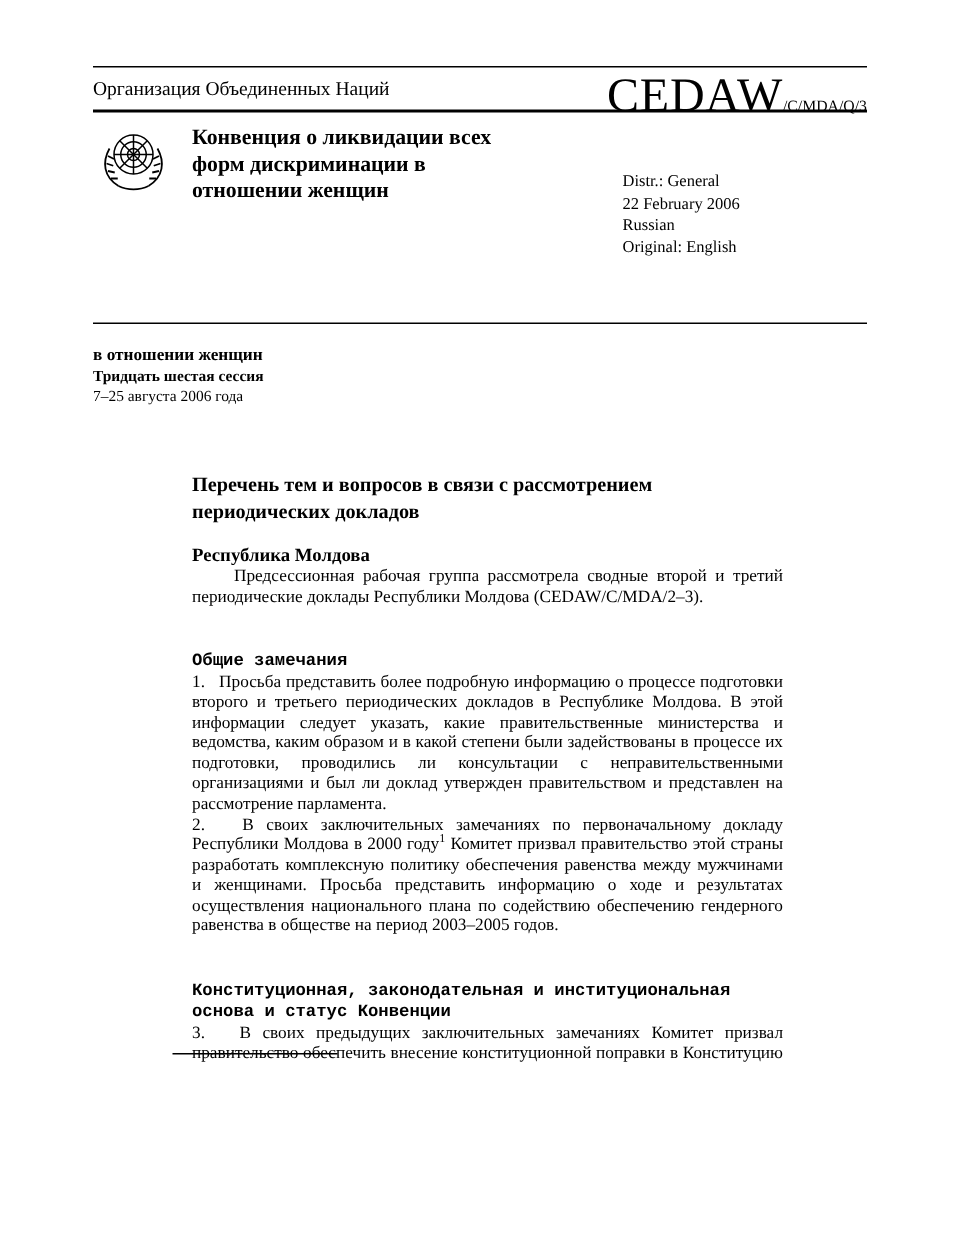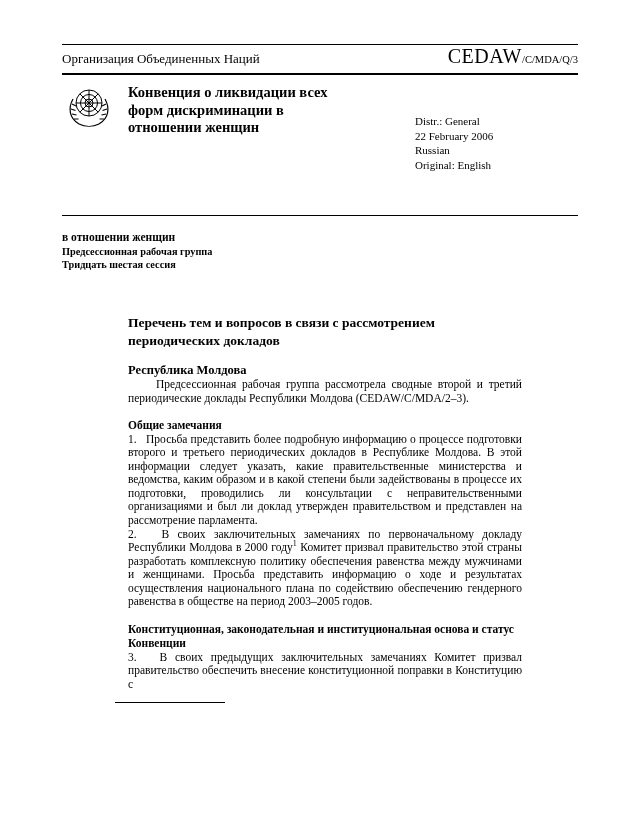--- a/index.html
+++ b/index.html
@@ -9,42 +9,42 @@
     font-family:"Liberation Serif", serif; color:#000; overflow:hidden;
     margin:0 auto;
   }
   .rule { position:absolute; left:62px; right:62px; background:#000; }
   .rule-top   { top:44px;  height:1px; }
   .rule-thick { top:73px;  height:2px; }
   .rule-mast  { top:215px; height:1px; }
 
   .org-name { position:absolute; left:62px; top:51px; font-size:13px; }
   .doc-symbol { position:absolute; right:62px; top:45px; white-space:nowrap; }
-  .cedaw { font-size:20px; letter-spacing:0.5px; }
+  .cedaw { font-size:32px; letter-spacing:0.5px; }
   .symbol-suffix { font-size:10.5px;text-align:right; }
 
   .emblem { position:absolute; left:64px; top:82px; }
 
   .conv-title {
     position:absolute; left:128px; top:84px; width:225px;
     font-weight:bold; font-size:14.5px; line-height:1.22;
   }
   .distr-block { position:absolute; left:415px; top:86px; font-size:11px; line-height:1.32;margin-top:28px; }
 
   .session { position:absolute; left:62px; top:230px; line-height:1.28; }
   .session .big   { font-weight:bold; font-size:11.5px; }
   .session .small { font-weight:bold; font-size:10.3px; }
   .session .dates { font-weight:normal; font-size:10.3px; }
 
   .main { position:absolute; left:128px; top:314px; width:394px; font-size:11.5px; }
   .page-title { font-weight:bold; font-size:13.5px; line-height:1.3; }
   .country { font-weight:bold; font-size:12.5px; margin-top:14px; }
   .para { text-align:justify; line-height:1.18; margin-top:0; }
   .intro { text-indent:28px; }
-  .sec { font-weight:bold; font-size:11.5px; margin-top:13px; line-height:1.25; }
+  .sec { font-weight:bold; font-size:11.5px; margin-top:29px; line-height:1.25;font-family:Liberation Mono, monospace; }
   sup.fn { font-size:8px; vertical-align:super; line-height:0; }
 
   .footnote-rule { position:absolute; left:115px; top:702px; width:110px; height:1px; background:#000; }
   .footnote {
     position:absolute; left:115px; top:708px; width:305px;
     font-size:9.5px; line-height:1.32;
   }
   .footnote .it { font-style:italic; }
 
   .docnum {
@@ -99,22 +99,22 @@
     <div>Distr.: General</div>
     <div>22 February 2006</div>
     <div>Russian</div>
     <div>Original: English</div>
   </div>
 
   <div class="rule rule-mast"></div>
 
   <div class="session">
     <div class="big">в отношении женщин</div>
-    <div class="small">Предсессионная рабочая группа</div>
     <div class="small">Тридцать шестая сессия</div>
+    <div class="dates">7–25 августа 2006 года</div>
   </div>
 
   <div class="main">
     <div class="page-title">Перечень тем и вопросов в связи с рассмотрением периодических докладов</div>
     <div class="country">Республика Молдова</div>
     <p class="para intro">Предсессионная рабочая группа рассмотрела сводные второй и третий периодические доклады Республики Молдова (CEDAW/C/MDA/2–3).</p>
     <div class="sec">Общие замечания</div>
     <p class="para">1.&nbsp;&nbsp;&nbsp;Просьба представить более подробную информацию о процессе подготовки второго и третьего периодических докладов в Республике Молдова. В этой информации следует указать, какие правительственные министерства и ведомства, каким образом и в какой степени были задействованы в процессе их подготовки, проводились ли консультации с неправительственными организациями и был ли доклад утвержден правительством и представлен на рассмотрение парламента.</p>
     <p class="para"><span>2.&nbsp;&nbsp;&nbsp;В своих заключительных замечаниях по первоначальному докладу Республики Молдова в 2000 году</span><sup class="fn">1</sup><span> Комитет призвал правительство этой страны разработать комплексную политику обеспечения равенства между мужчинами и женщинами. Просьба представить информацию о ходе и результатах осуществления национального плана по содействию обеспечению гендерного равенства в обществе на период 2003–2005 годов.</span></p>
     <div class="sec">Конституционная, законодательная и институциональная основа и статус Конвенции</div>

